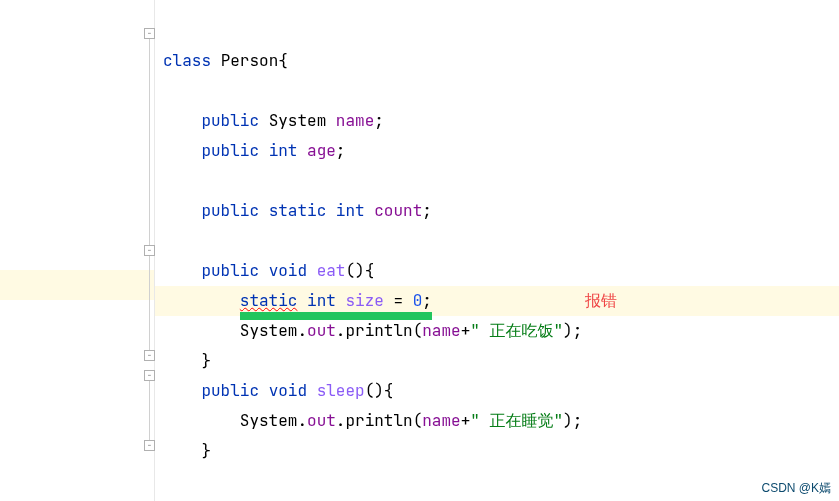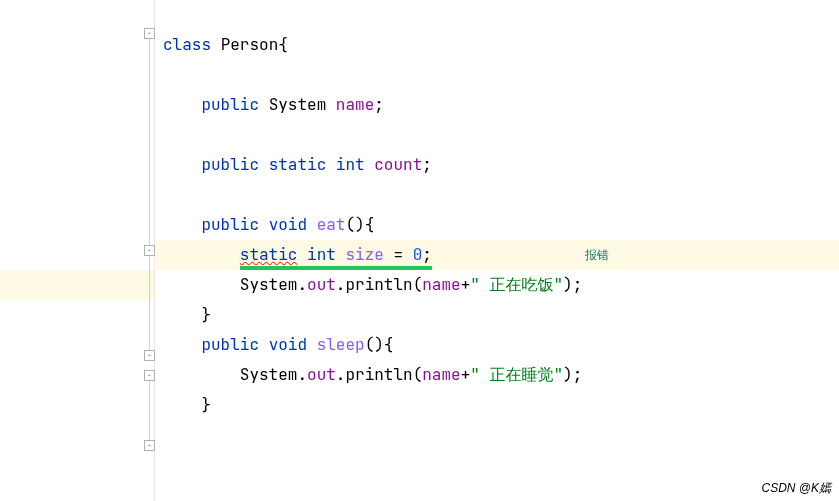--- a/index.html
+++ b/index.html
@@ -43,21 +43,21 @@
       height: 11px;
       border: 1px solid #b0b0b0;
       background: #ffffff;
       font-size: 9px;
       line-height: 9px;
       text-align: center;
       color: #888;
     }
     .code-area {
       flex: 1;
-      padding-top: 0;
+      padding-top: 16px;
       position: relative;
     }
     .line {
       height: 30px;
       line-height: 30px;
       padding-left: 8px;
       white-space: pre;
       position: relative;
     }
     .line.hl {
@@ -69,37 +69,36 @@
     .method { color: #8b5cf6; }
     .plain { color: #000000; }
     .num { color: #1750eb; }
     .str { color: #067d17; }
     .err {
       color: #0033b3;
       text-decoration: underline wavy #ff0000;
       text-decoration-thickness: 1px;
     }
     .underline-blue {
-      border-bottom: 4px solid #22c55e;
+      border-bottom: 8px solid #22c55e;
       padding-bottom: 1px;
     }
     .annotation {
       position: absolute;
-      color: #0f766e;
+      color: #ef4444;
       font-family: "SimSun", serif;
-      font-size: 12px;
+      font-size: 16px;
     }
     .watermark {
       position: absolute;
       bottom: 4px;
       right: 8px;
-      color: #000000;
+      color: #0c4a6e;
       font-size: 12px;
       font-family: sans-serif;
-      font-style: italic;
     }
   </style>
 </head>
 <body>
 
 <div class="editor">
   <div class="gutter">
     <div class="gutter-highlight" style="top:270px;"></div>
     <div class="fold-marker" style="top:28px;">−</div>
     <div class="fold-line" style="top:39px;height:206px;"></div>
@@ -109,20 +108,21 @@
     <div class="fold-marker" style="top:370px;">−</div>
     <div class="fold-line" style="top:381px;height:59px;"></div>
     <div class="fold-marker" style="top:440px;">−</div>
   </div>
 
   <div class="code-area">
     <div class="line"></div>
     <div class="line"><span class="kw">class</span><span class="plain"> </span><span class="plain">Person</span><span class="plain">{</span></div>
     <div class="line"></div>
     <div class="line"><span class="plain">    </span><span class="kw">public</span><span class="plain"> </span><span class="plain">System</span><span class="plain"> </span><span class="ident">name</span><span class="plain">;</span></div>
+    <div class="line"><span class="plain">    </span><span class="kw">public</span><span class="plain"> </span><span class="kw">int</span><span class="plain"> </span><span class="ident">age</span><span class="plain">;</span></div>
     <div class="line"></div>
     <div class="line"><span class="plain">    </span><span class="kw">public</span><span class="plain"> </span><span class="kw">static</span><span class="plain"> </span><span class="kw">int</span><span class="plain"> </span><span class="ident-it">count</span><span class="plain">;</span></div>
     <div class="line"></div>
     <div class="line"><span class="plain">    </span><span class="kw">public</span><span class="plain"> </span><span class="kw">void</span><span class="plain"> </span><span class="method">eat</span><span class="plain">()</span><span class="plain">{</span></div>
     <div class="line hl"><span class="plain">        </span><span class="underline-blue"><span class="err">static</span><span class="plain"> </span><span class="kw">int</span><span class="plain"> </span><span class="method">size</span><span class="plain"> = </span><span class="num">0</span><span class="plain">;</span></span><span class="annotation" style="left:430px;top:0;">报错</span></div>
     <div class="line"><span class="plain">        </span><span class="plain">System</span><span class="plain">.</span><span class="ident-it">out</span><span class="plain">.</span><span class="plain">println</span><span class="plain">(</span><span class="ident">name</span><span class="plain">+</span><span class="str">"</span><span class="str"> </span><span class="str">正在吃饭</span><span class="str">"</span><span class="plain">)</span><span class="plain">;</span></div>
     <div class="line"><span class="plain">    </span><span class="plain">}</span></div>
     <div class="line"><span class="plain">    </span><span class="kw">public</span><span class="plain"> </span><span class="kw">void</span><span class="plain"> </span><span class="method">sleep</span><span class="plain">()</span><span class="plain">{</span></div>
     <div class="line"><span class="plain">        </span><span class="plain">System</span><span class="plain">.</span><span class="ident-it">out</span><span class="plain">.</span><span class="plain">println</span><span class="plain">(</span><span class="ident">name</span><span class="plain">+</span><span class="str">"</span><span class="str"> </span><span class="str">正在睡觉</span><span class="str">"</span><span class="plain">)</span><span class="plain">;</span></div>
     <div class="line"><span class="plain">    </span><span class="plain">}</span></div>

